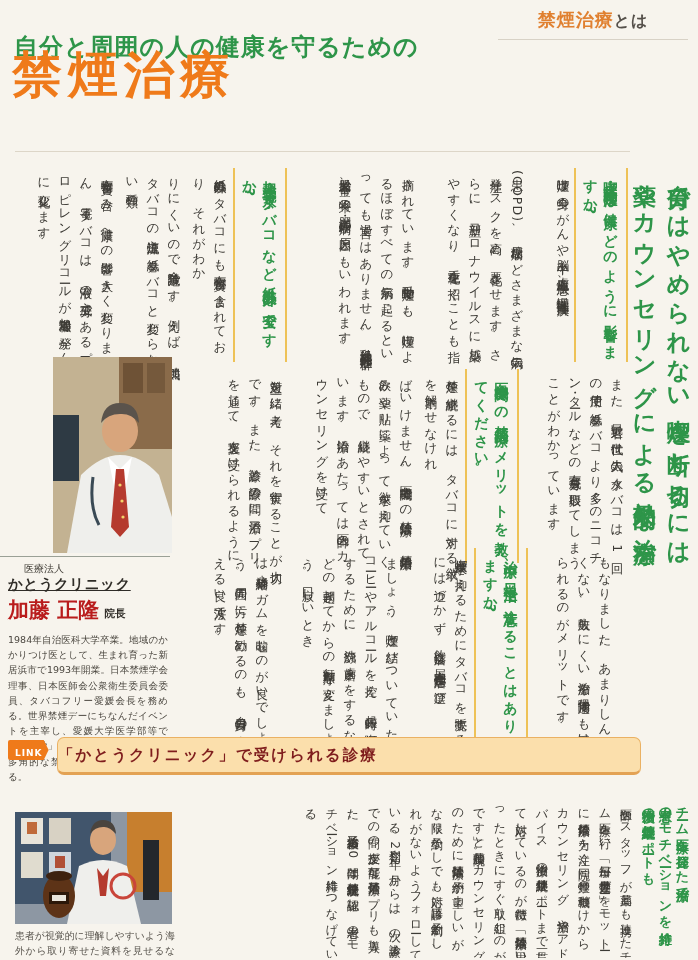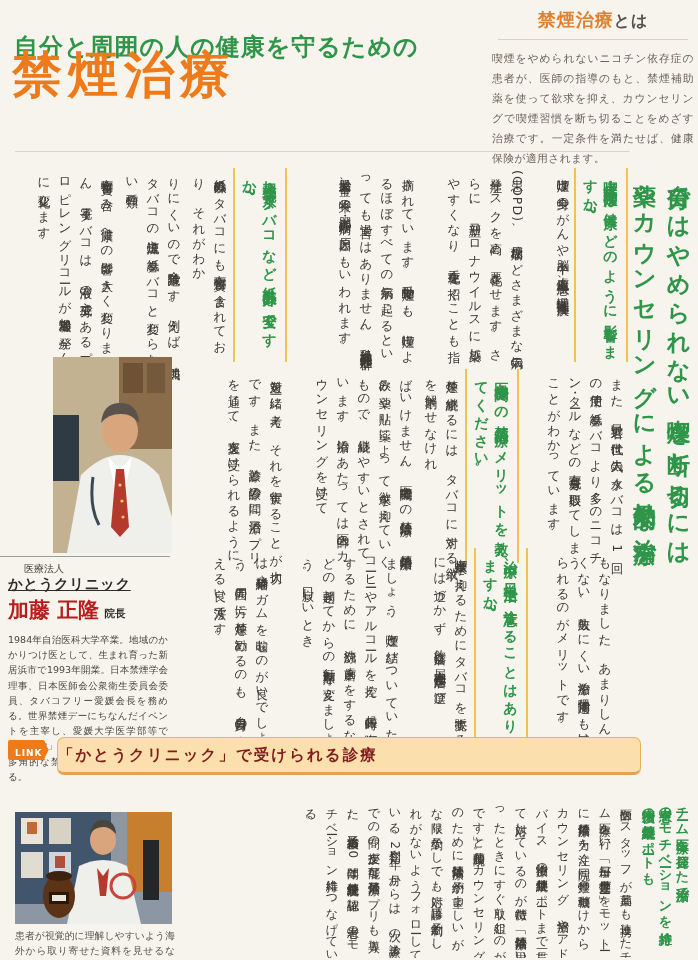--- a/index.html
+++ b/index.html
@@ -60,21 +60,20 @@
 
   <div class="abs subtitle" style="left:14px;top:15px;margin-top:16px;">自分と周囲の人の健康を守るための</div>
   <div class="abs bigtitle" style="left:12px;top:50px;">禁煙治療</div>
   <div class="abs hdr-divider" style="left:15px;top:151px;width:615px;"></div>
 
   <div class="abs infobox" style="left:492px;top:8px;">
     <div class="ib-title">
       <span class="em">禁煙治療</span><span>とは</span>
     </div>
     <div class="ib-div"></div>
-    <div class="ib-body">喫煙をやめられないニコチン依存症の患者が、医師の指導のもと、禁煙補助薬を使って欲求を抑え、カウンセリングで喫煙習慣を断ち切ることをめざす治療です。一定条件を満たせば、健康保険が適用されます。</div>
   </div>
 
   <div class="abs v vhead" style="left:628px;top:166px;height:505px;">
     <span>自分ではやめられない喫煙を断ち切るには</span><br>
     <span>薬やカウンセリングによる効果的な治療を</span>
   </div>
 
   <div class="abs v vq" style="left:574px;top:168px;height:190px;">喫煙・受動喫煙は健康にどのように影響しますか?</div>
   <div class="abs v vb" style="left:530px;top:169px;height:196px;width:44px;">喫煙は全身のがんや脳卒中、虚血性心疾患、慢性閉塞性肺疾</div>
   <div class="abs v vb" style="left:421px;top:169px;height:196px;width:107px;">患(COPD)、糖尿病などさまざまな病気の発症リスクを高め、悪化させます。さらに、新型コロナウイルスに感染しやすくなり、重症化を招くことも指</div>

